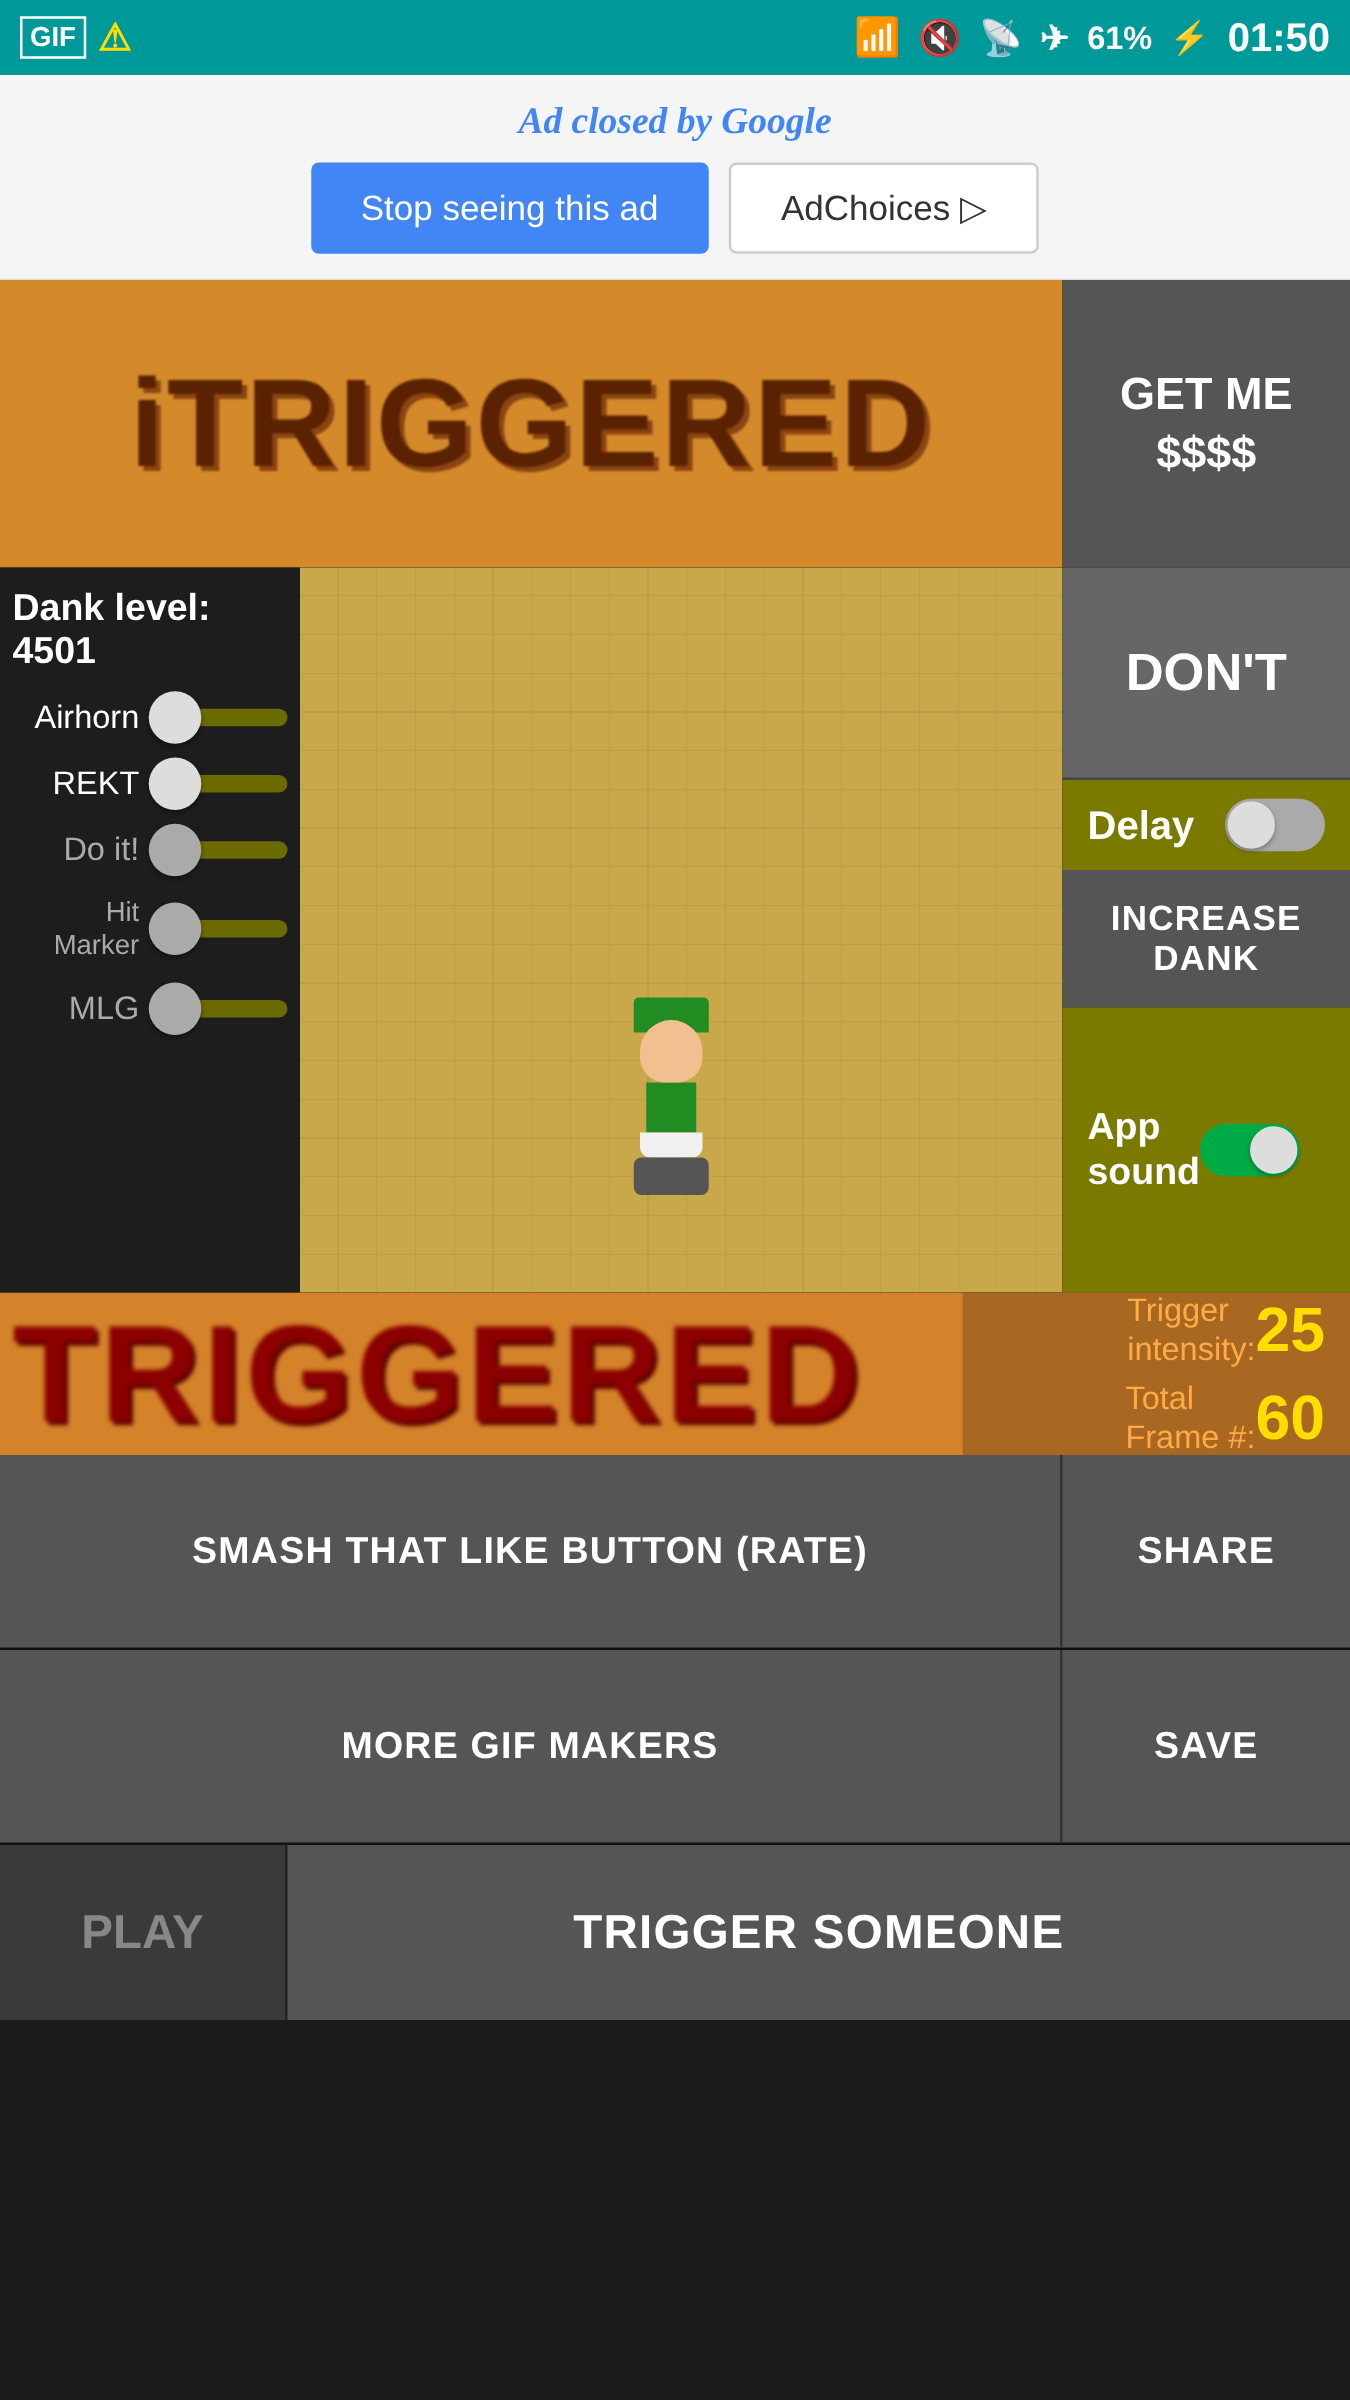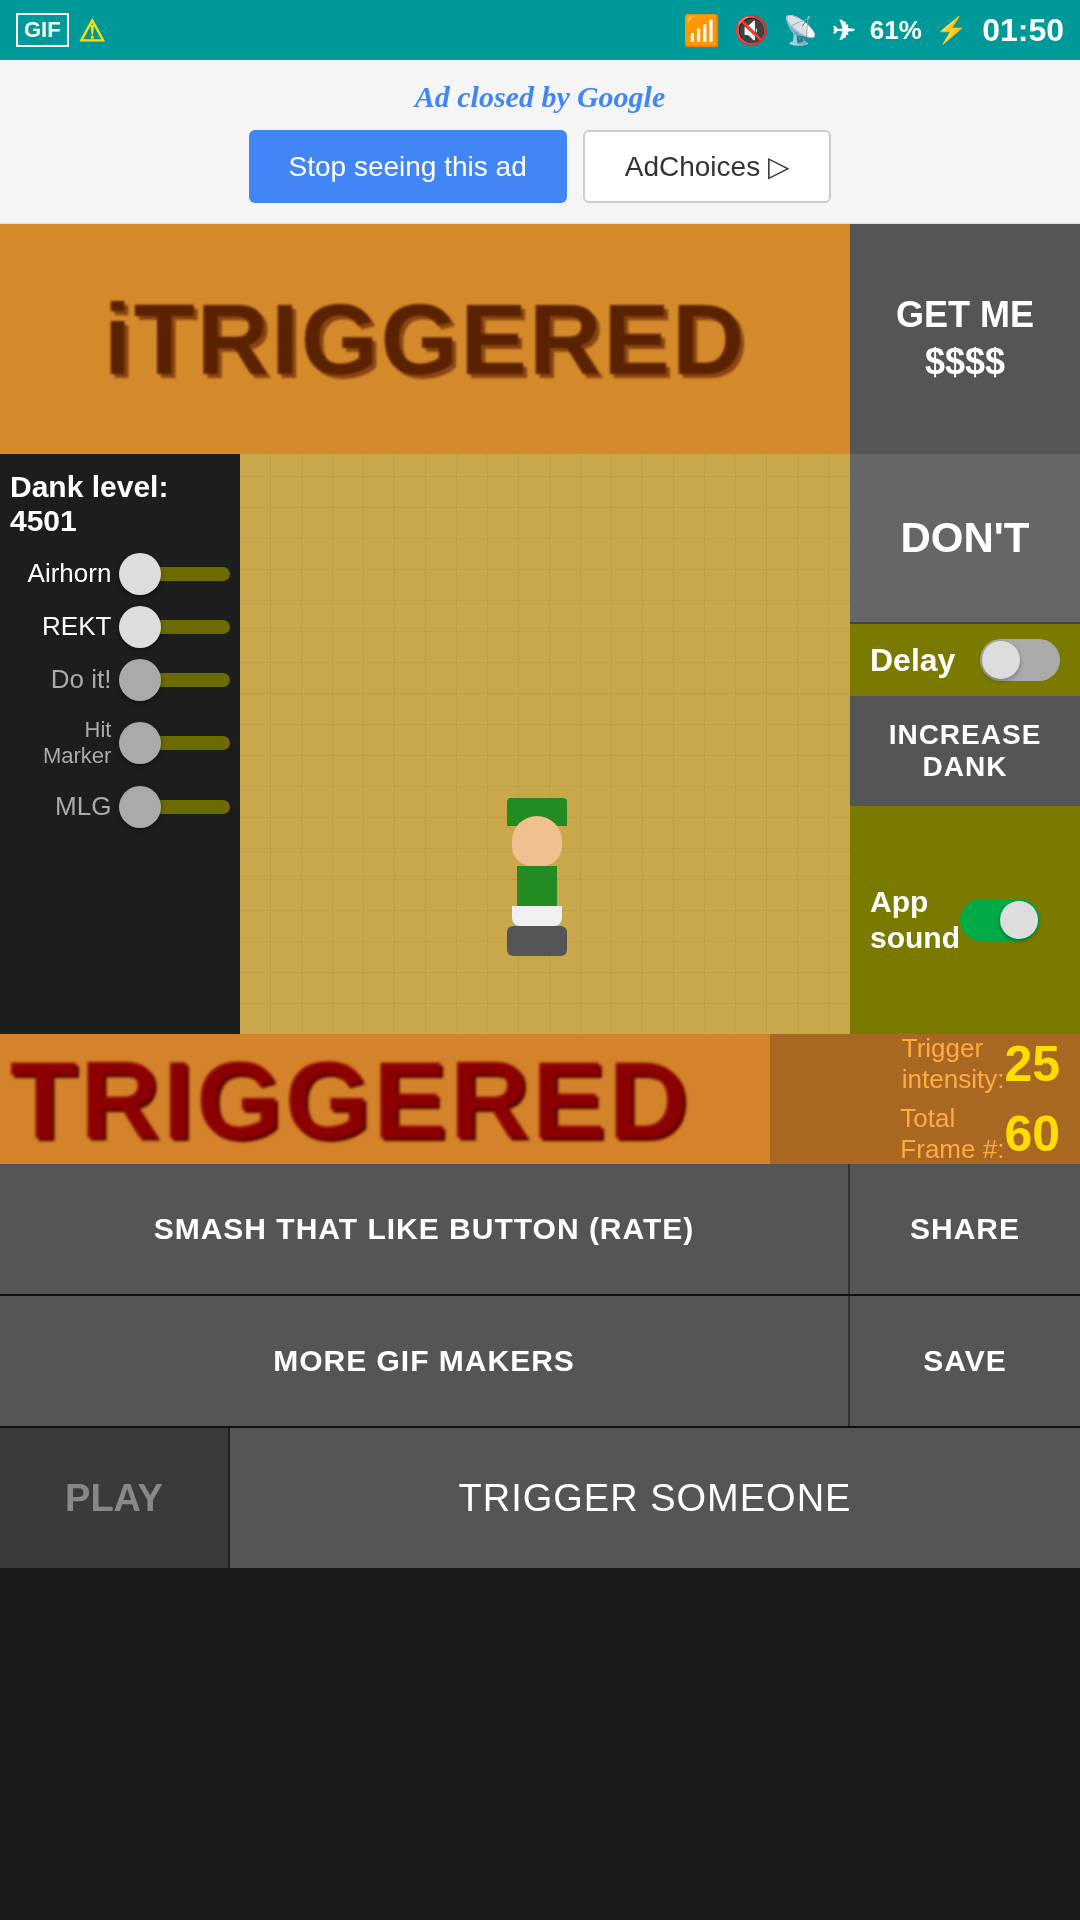--- a/index.html
+++ b/index.html
@@ -388,21 +388,21 @@
       font-size: 50px;
       font-weight: bold;
     }
 
     
     .bottom-buttons {
       background: #1a1a1a;
     }
     .bottom-row {
       display: flex;
-      height: 132px;
+      height: 156px;
       border-bottom: 2px solid #111;
     }
     .bottom-btn {
       flex: 1;
       background: #555;
       display: flex;
       align-items: center;
       justify-content: center;
       cursor: pointer;
       border-right: 2px solid #333;
@@ -436,21 +436,21 @@
     }
     .trigger-someone-btn {
       flex: 1;
       background: #555;
       display: flex;
       align-items: center;
       justify-content: center;
       cursor: pointer;
       color: white;
       font-size: 38px;
-      font-weight: normal;
+      font-weight: bold;
       letter-spacing: 1px;
     }
   </style>
 </head>
 <body>
 
 <div class="status-bar">
   <div class="status-left">
     <span class="gif-badge">GIF</span>
     <span class="warning-icon">⚠</span>

